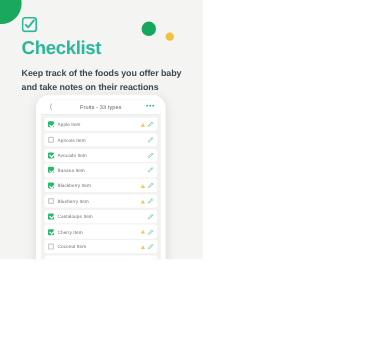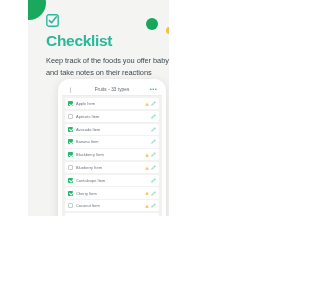--- a/index.html
+++ b/index.html
@@ -6,39 +6,38 @@
   html, body {
     width: 169px; height: 300px;
     overflow: hidden;
     font-family: "Liberation Sans", sans-serif;
   }
   #root {
     position: relative;
     width: 169px; height: 216px;
     background: #f4f5f3;
     overflow: hidden;
-    margin-left: 28px;
   }
 
   
   .blob { position: absolute; border-radius: 50%; }
   #blob-topleft  { left: -16px; top: -14px; width: 34px; height: 34px; background: #1aa85c; }
   #blob-green-sm { left: 118px; top: 18px; width: 12px; height: 12px; background: #16a75c; }
   #blob-amber-sm { left: 138px; top: 27px; width: 7px;  height: 7px;  background: #f5c13a; }
 
   
   #header { position: absolute; left: 0; top: 0; width: 169px; padding: 14px 14px 0 18px; }
   #check-icon { width: 13px; height: 13px; display: block; }
   #page-title {
     font-size: 15.5px; font-weight: bold; color: #2bb79a;
     letter-spacing: -0.3px; margin-top: 5px; line-height: 1.1;
   }
   #subtitle {
     font-size: 7.4px; color: #3d4a52; line-height: 1.55;
-    margin-top: 6px; font-weight: normal; letter-spacing: -0.05px;
+    margin-top: 6px; font-weight: bold; letter-spacing: -0.05px;
     max-width: 140px;
   }
 
   
   #phone {
     position: absolute; left: 30px; top: 79px;
     width: 108px; height: 215px;
     background: #ffffff;
     border: 1.3px solid #ffffff;
     border-radius: 11px;

